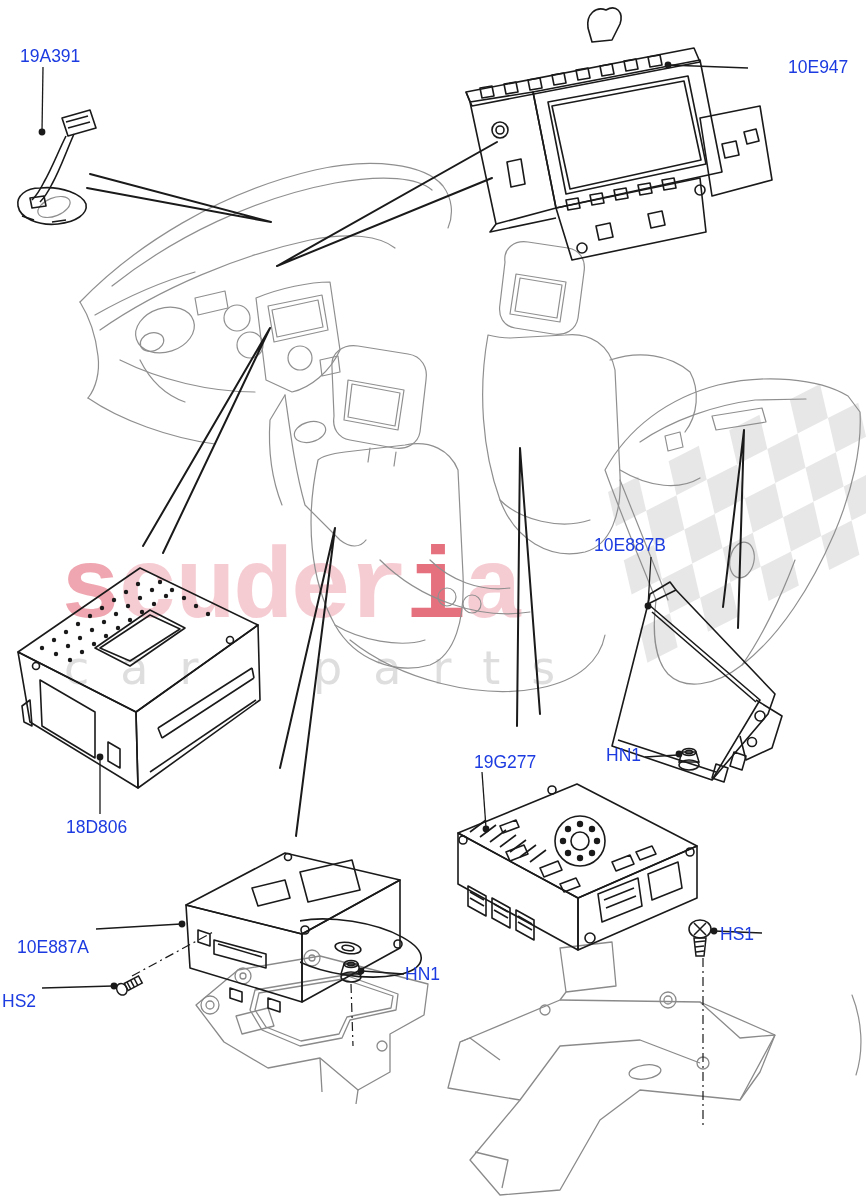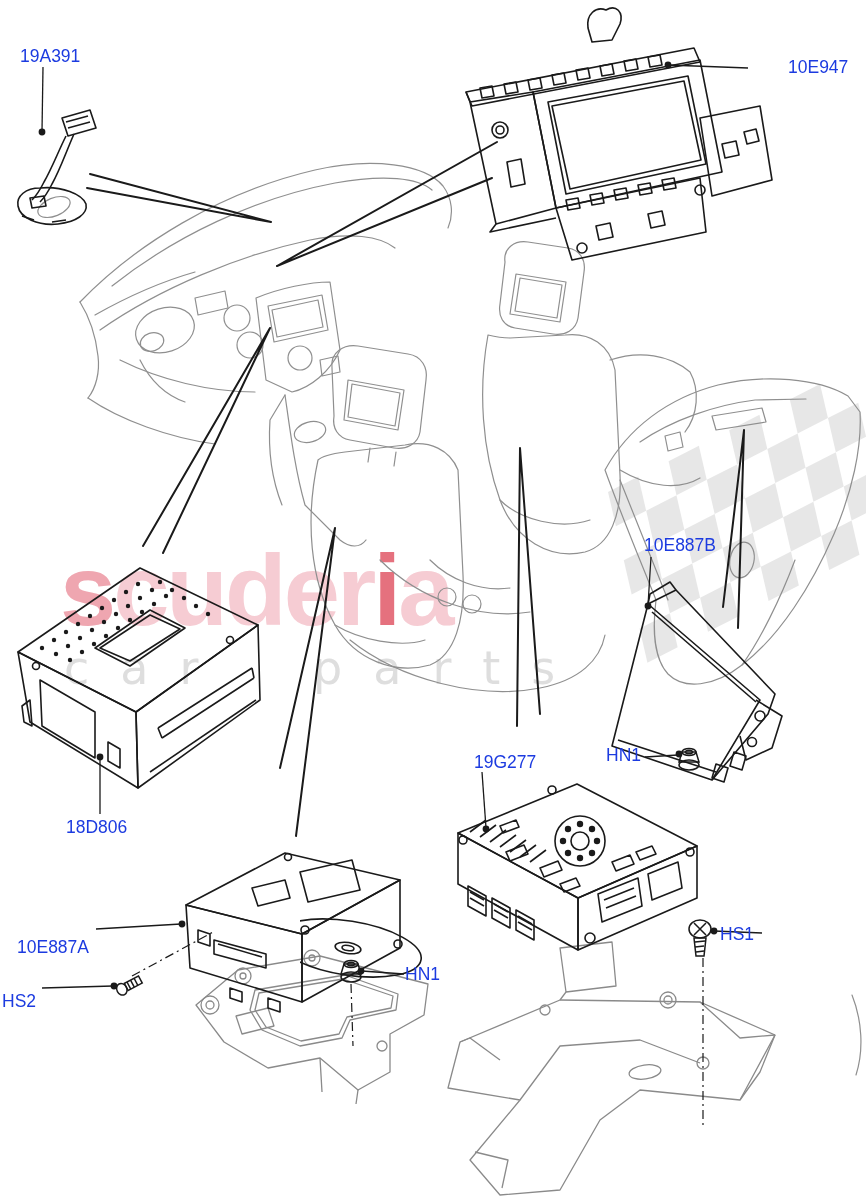--- a/index.html
+++ b/index.html
@@ -1,21 +1,21 @@
 <!DOCTYPE html>
 <html><head>
 <meta charset="utf-8">
 <style>
   html,body{margin:0;padding:0;background:#ffffff;}
   #stage{position:relative;width:866px;height:1200px;background:#fff;overflow:hidden;
          font-family:"Liberation Sans",sans-serif;}
   
   #wm-brand{position:absolute;left:60px;top:540px;z-index:1;font-weight:bold;
             font-size:101px;letter-spacing:-3px;line-height:1;white-space:nowrap;
-            font-family:Liberation Sans, sans-serif;}
+            font-family:Liberation Mono, monospace;}
   #wm-brand .wm-light{color:#f6ccd3;}
   #wm-brand .wm-mid{color:#efa6b0;}
   #wm-brand .wm-dark{color:#e5717e;}
   #wm-sub{position:absolute;left:64px;top:645px;z-index:1;color:#dedede;
           font-size:46px;letter-spacing:31px;word-spacing:38px;line-height:1;
           white-space:nowrap;font-family:"DejaVu Sans",sans-serif;}
   svg#art{position:absolute;left:0;top:0;z-index:2;}
   
   .plabel{position:absolute;z-index:3;color:#1c3be0;font-size:17.5px;line-height:20px;
           white-space:nowrap;cursor:pointer;}
@@ -372,21 +372,21 @@
 
     <g stroke="#1a1a1a" stroke-width="1.2" fill="none" stroke-dasharray="9 4 2 4">
       <path d="M132,976 L215,931"></path>
       <path d="M351,984 L353,1046"></path>
       <path d="M703,958 L703,1128"></path>
     </g>
   </svg>
 
   <div class="plabel" style="left:20px;top:46px">19A391</div>
   <div class="plabel" style="left:788px;top:57px">10E947</div>
-  <div class="plabel" style="left:644px;top:535px">10E887B</div>
+  <div class="plabel" style="left:594px;top:535px">10E887B</div>
   <div class="plabel" style="left:66px;top:817px">18D806</div>
   <div class="plabel" style="left:474px;top:752px">19G277</div>
   <div class="plabel" style="left:606px;top:745px">HN1</div>
   <div class="plabel" style="left:405px;top:964px">HN1</div>
   <div class="plabel" style="left:17px;top:937px">10E887A</div>
   <div class="plabel" style="left:2px;top:991px">HS2</div>
   <div class="plabel" style="left:720px;top:924px">HS1</div>
 
 </div>
 

